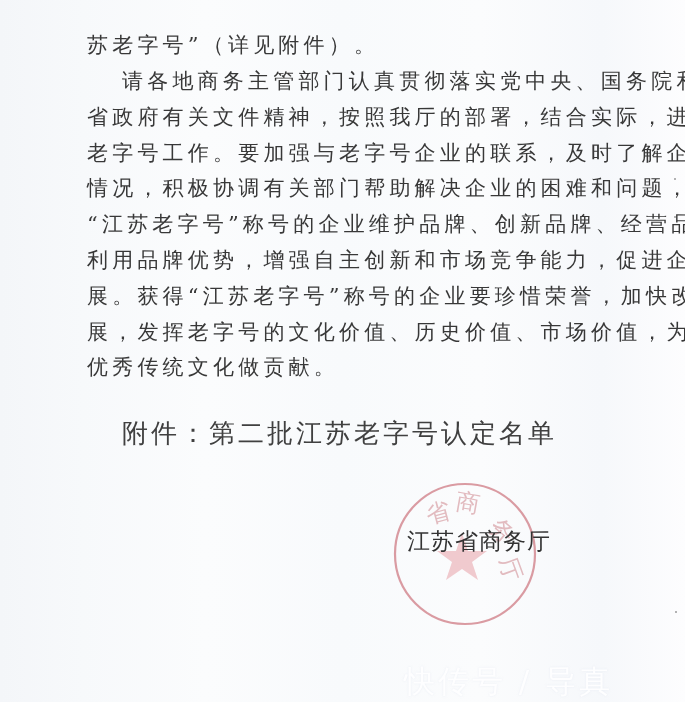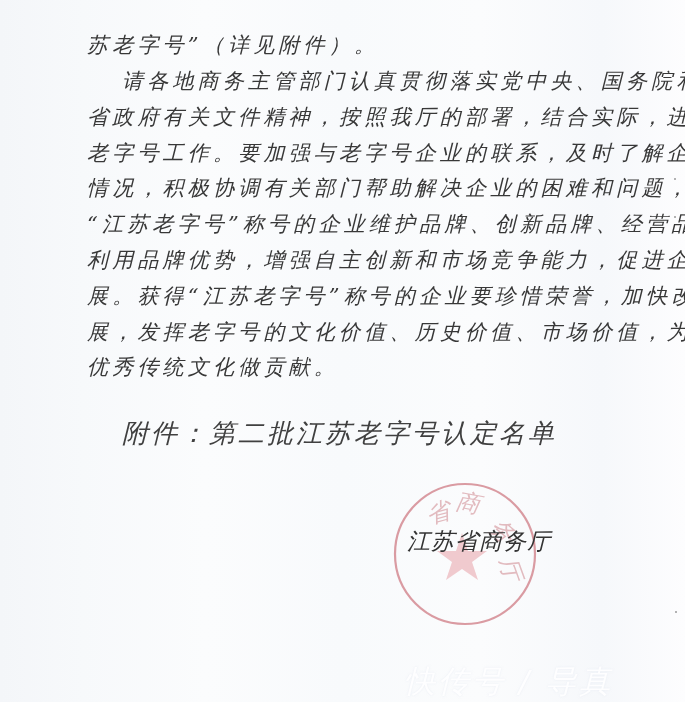--- a/index.html
+++ b/index.html
@@ -2,21 +2,21 @@
 <html><head>
 <meta charset="utf-8">
 <style>
   html, body { margin: 0; padding: 0; }
   body {
     width: 685px; height: 702px; overflow: hidden; position: relative;
     background: linear-gradient(90deg, #f4f6f9 0%, #f7f9fb 12%, #fbfcfd 30%, #f8fafc 50%, #fbfcfd 70%, #f6f8fb 88%, #fdfdfe 100%);
     font-family: "DejaVu Serif", "Liberation Serif", serif;
     color: #3a3a3a;
   }
-  .page { position: absolute; inset: 0; font-style: italic; }
+  .page { position: absolute; inset: 0; }
   .para-line {
     position: absolute; left: 87px; width: 520px;
     font-size: 21px; line-height: 26px; height: 26px;
     white-space: nowrap; letter-spacing: 4.2px;
     color: #383838;
   }
   .indent { left: 122px; }
   .attach {
     position: absolute; left: 122px; top: 420px;
     font-size: 26px; line-height: 26px; letter-spacing: 3px;

